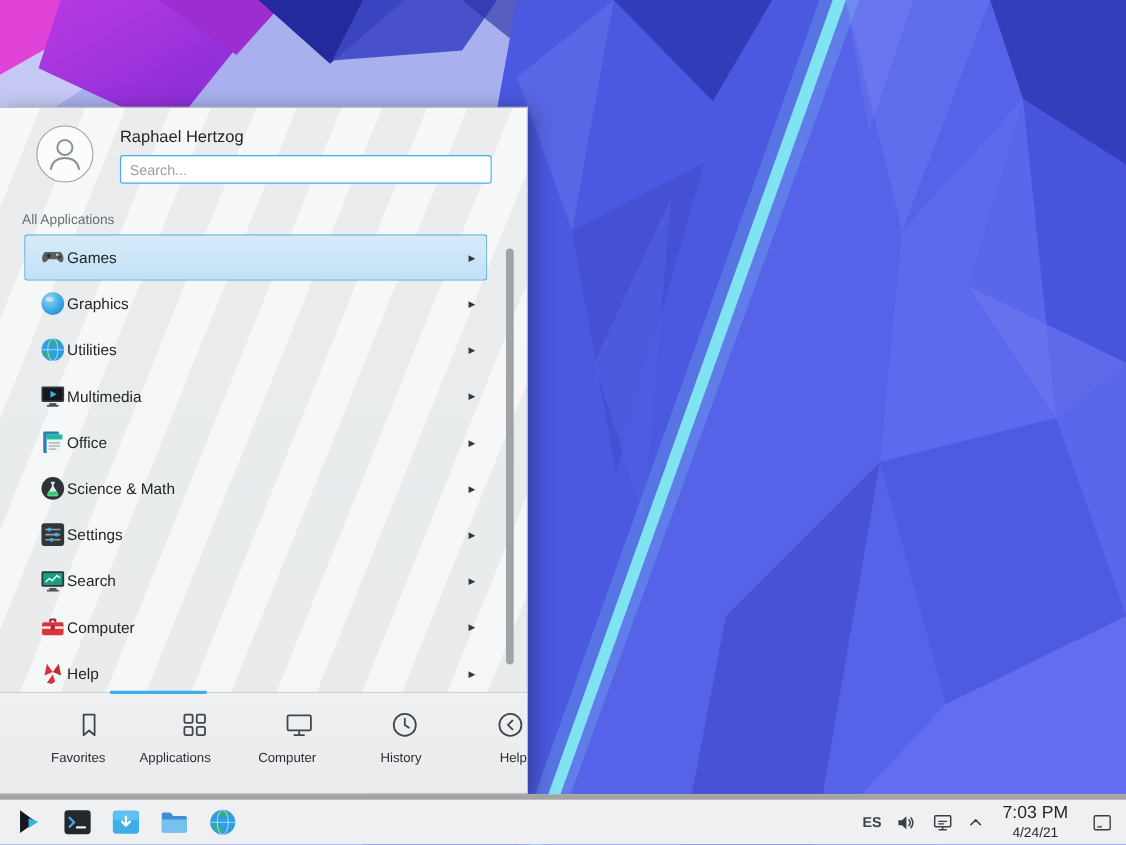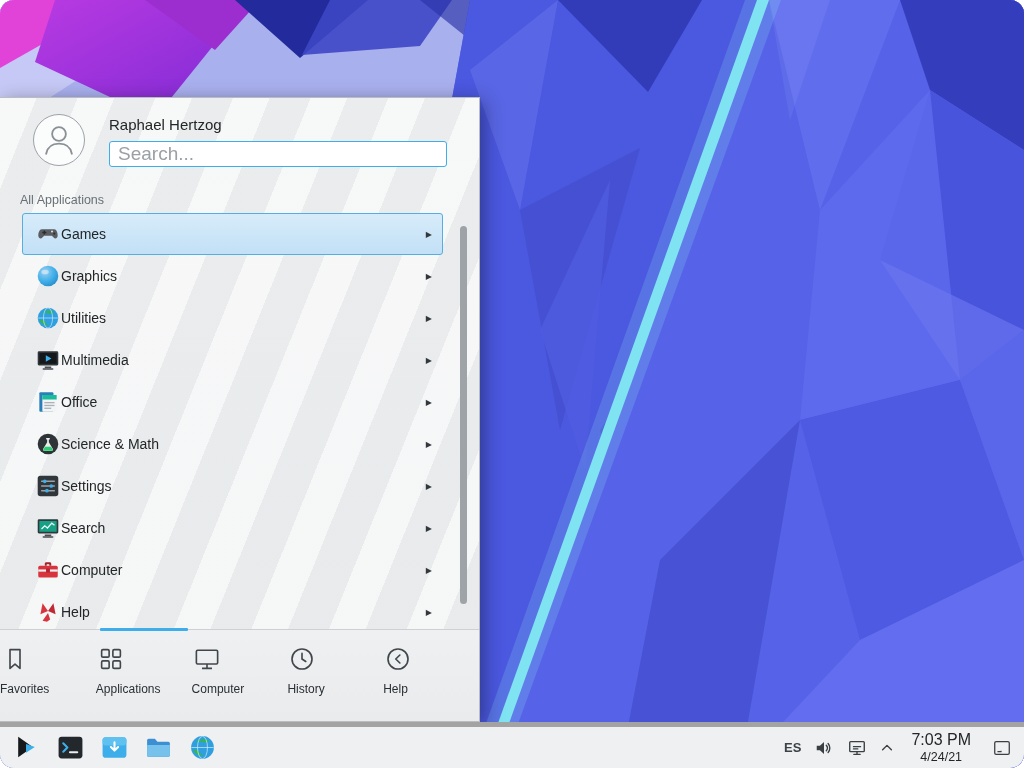--- a/index.html
+++ b/index.html
@@ -1,19 +1,19 @@
 <!DOCTYPE html>
 <html><head>
 <meta charset="utf-8">
 <style>
   * { box-sizing: border-box; margin: 0; padding: 0; }
   html,body { width:1024px; height:768px; overflow:hidden; }
   body { font-family: "Liberation Sans", "DejaVu Sans", sans-serif; }
 
-  .desktop { position:relative; width:1024px; height:768px; overflow:hidden; background:#4350d4;border-radius:14px; }
+  .desktop { position:relative; width:1024px; height:768px; overflow:hidden; background:#4350d4; }
   .wallpaper { position:absolute; inset:0; width:100%; height:100%; display:block; }
 
   
   .launcher {
     position:absolute; left:0; top:97px; width:480px; bottom:46px;
     display:flex; flex-direction:column;
     background:
       repeating-linear-gradient(112deg, rgba(255,255,255,0.45) 0 34px, rgba(226,229,232,0.45) 34px 72px),
       linear-gradient(#f1f2f3,#edeff0);
     border:1px solid #b9bdc0; border-left:none;
@@ -23,21 +23,21 @@
   .avatar {
     width:52px; height:52px; flex:0 0 52px; border-radius:50%;
     background:#fbfcfc; border:1px solid #9da3a8;
     display:flex; align-items:center; justify-content:center;
   }
   .avatar svg { width:44px; height:44px; }
   .hcol { flex:1; min-width:0; }
   .user-name { font-size:15px; color:#232627; margin:2px 0 8px 0; }
   .search-input {
     width:100%; height:22px; border:1px solid #3daee9; border-radius:3px;
-    background:#ffffff; padding:12px 8px; font-size:19px; color:#232627;
+    background:#ffffff; padding:12px 8px; font-size:13px; color:#232627;
     font-family:"Liberation Sans","DejaVu Sans",sans-serif; outline:none;
   }
   .search-input::placeholder { color:#9aa0a5; }
   .section-label { margin:14px 0 0 20px; font-size:12.5px; color:#697075; }
 
   .cat-list { flex:1; overflow:hidden; margin:6px 36px 0 22px; position:relative; }
   .cat-row {
     height:42px; display:flex; align-items:center;
     padding:0 10px 0 12px; border:1px solid transparent; border-radius:3px;
   }
@@ -47,21 +47,21 @@
   .cat-label { font-size:14px; color:#232627; white-space:nowrap; }
   .cat-arrow { margin-left:auto; font-size:8px; color:#33383c; }
 
   .lscrollbar { position:absolute; right:12px; top:128px; height:398px; width:7px; border-radius:4px; }
   .lscroll-thumb { position:absolute; top:0; width:7px; height:95%; border-radius:4px; background:#9ea3a8; }
 
   .tabbar {
     height:92px; flex:0 0 92px; display:flex;
     border-top:1px solid #cdd1d4; background:linear-gradient(#eef0f1,#e9ebed);
   }
-  .tab { flex:1; display:flex; flex-direction:column; align-items:flex-start; padding-top:14px; gap:8px; position:relative; }
+  .tab { flex:1; display:flex; flex-direction:column; align-items:flex-end; padding-top:14px; gap:8px; position:relative; }
   .tab-icon { width:30px; height:30px; }
   .tab-icon svg { width:100%; height:100%; display:block; }
   .tab-label { font-size:12px; color:#2b2f33; }
   .tab.active::before {
     content:""; position:absolute; top:-2px; left:50%; transform:translateX(-50%);
     width:88px; height:3px; background:#3daee9; border-radius:1px;
   }
 
   
   .taskbar {

